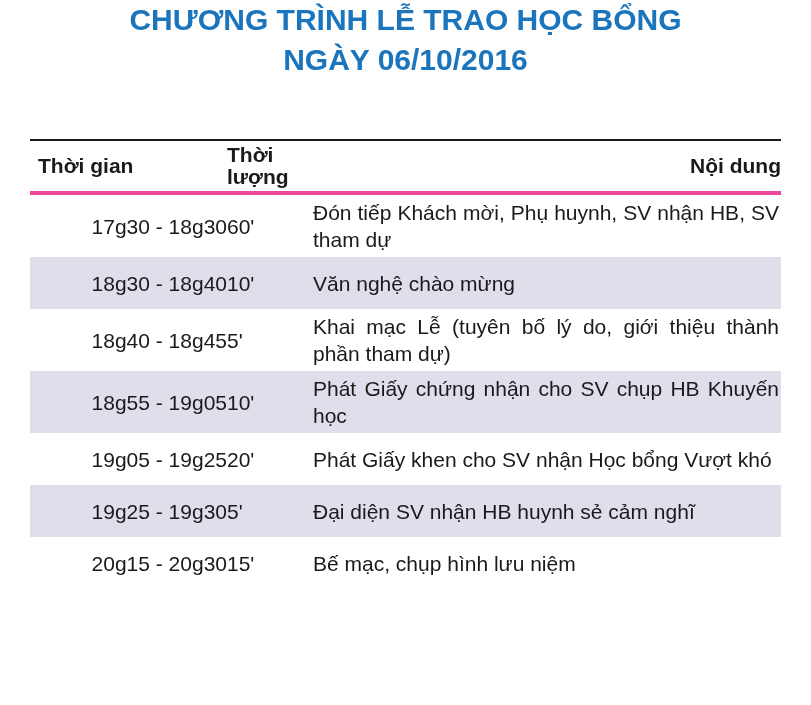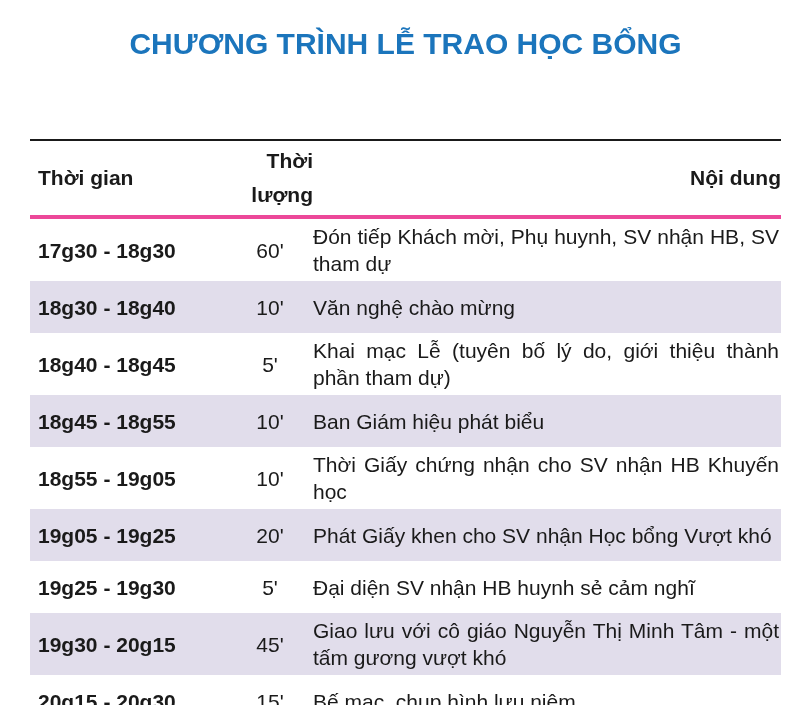--- a/index.html
+++ b/index.html
@@ -4,21 +4,21 @@
 <style>
   * { margin:0; padding:0; box-sizing:border-box; }
   html,body { background:#ffffff; }
   .page {
     position:relative;
     width:811px; height:705px;
     background:#ffffff;
     font-family:"Liberation Sans", sans-serif;
     overflow:hidden;
   }
-  .title-block { margin-top:24px; text-align:center; }
+  .title-block { text-align:center; }
   .title-line {
     color:var(--accent, #1B75BC);
     font-size:30px;
     font-weight:bold;
     line-height:40px;
     letter-spacing:0px;
   }
   .schedule-wrap { position:absolute; left:30px; top:139px; width:751px; }
   table.schedule {
     width:751px;
@@ -29,41 +29,42 @@
   thead tr { border-bottom:4px solid #ec4899; }
   th {
     font-size:21px;
     font-weight:bold;
     height:49px;
     padding:3px 0;
     vertical-align:middle;
     color:#1a1a1a;
   }
   th.col-time { width:197px; text-align:left; padding-left:8px; }
-  th.col-duration { width:86px; text-align:right; line-height:34px; }
+  th.col-duration { width:86px; text-align:left; line-height:22px; }
   th.col-content { text-align:right; }
   td {
     font-size:21px;
     line-height:27px;
     height:52px;
     padding:4px 0;
     vertical-align:middle;
   }
-  td.cell-time { font-weight:bold; padding-left:8px; white-space:nowrap; }
-  td.cell-duration { text-align:center; }
+  td.cell-time { font-weight:normal; padding-left:8px; white-space:nowrap;text-align:right; }
+  td.cell-duration { }
   td.cell-content { text-align:justify; text-align-last:left; padding-right:2px; }
   tbody tr:nth-child(even) { background:var(--stripe, #E1DDEB); }
 </style>
 </head>
 <body>
 
 <div class="page">
 
   <div class="title-block">
     <div class="title-line">CHƯƠNG TRÌNH LỄ TRAO HỌC BỔNG</div>
+    <div class="title-line">NGÀY 06/10/2016</div>
   </div>
 
   <div class="schedule-wrap">
     <table class="schedule">
       <thead>
         <tr>
           <th class="col-time">Thời gian</th>
           <th class="col-duration">Thời lượng</th>
           <th class="col-content">Nội dung</th>
         </tr>
@@ -78,43 +79,33 @@
             <td class="cell-time">18g30 - 18g40</td>
             <td class="cell-duration">10'</td>
             <td class="cell-content">Văn nghệ chào mừng</td>
           </tr>
           <tr>
             <td class="cell-time">18g40 - 18g45</td>
             <td class="cell-duration">5'</td>
             <td class="cell-content">Khai mạc Lễ (tuyên bố lý do, giới thiệu thành phần tham dự)</td>
           </tr>
           <tr>
-            <td class="cell-time">18g45 - 18g55</td>
-            <td class="cell-duration">10'</td>
-            <td class="cell-content">Ban Giám hiệu phát biểu</td>
-          </tr>
-          <tr>
             <td class="cell-time">18g55 - 19g05</td>
             <td class="cell-duration">10'</td>
-            <td class="cell-content">Thời Giấy chứng nhận cho SV nhận HB Khuyến học</td>
+            <td class="cell-content">Phát Giấy chứng nhận cho SV chụp HB Khuyến học</td>
           </tr>
           <tr>
             <td class="cell-time">19g05 - 19g25</td>
             <td class="cell-duration">20'</td>
             <td class="cell-content">Phát Giấy khen cho SV nhận Học bổng Vượt khó</td>
           </tr>
           <tr>
             <td class="cell-time">19g25 - 19g30</td>
             <td class="cell-duration">5'</td>
             <td class="cell-content">Đại diện SV nhận HB huynh sẻ cảm nghĩ</td>
-          </tr>
-          <tr>
-            <td class="cell-time">19g30 - 20g15</td>
-            <td class="cell-duration">45'</td>
-            <td class="cell-content">Giao lưu với cô giáo Nguyễn Thị Minh Tâm - một tấm gương vượt khó</td>
           </tr>
           <tr>
             <td class="cell-time">20g15 - 20g30</td>
             <td class="cell-duration">15'</td>
             <td class="cell-content">Bế mạc, chụp hình lưu niệm</td>
           </tr>
         </tbody>
     </table>
   </div>
 

